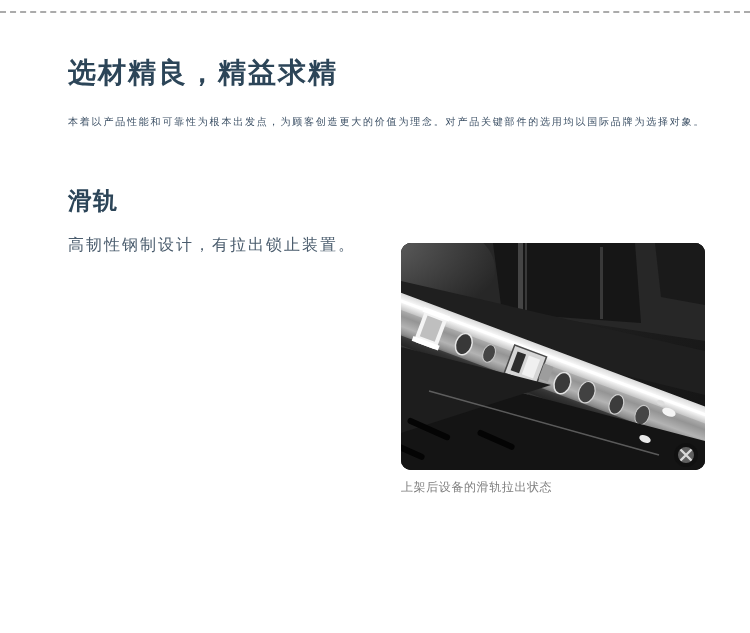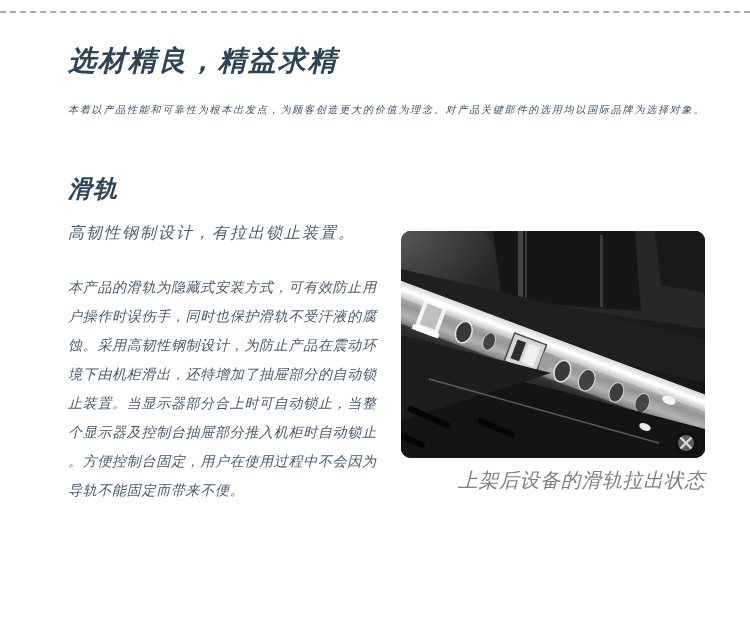--- a/index.html
+++ b/index.html
@@ -6,21 +6,21 @@
   body{
     width:750px;height:633px;overflow:hidden;
     background:var(--page_bg,#fff);
     font-family:"DejaVu Sans","Liberation Sans",sans-serif;
   }
   .page{position:relative;width:750px;height:633px;}
   .top-divider{
     position:absolute;left:0;top:11px;width:750px;height:0;
     border-top:2px dashed var(--divider,#ababab);
   }
-  .content{position:absolute;left:68px;top:44px;width:640px;font-style:italic;}
+  .content{position:absolute;left:68px;top:56px;width:640px;}
   h1.materials-heading{
     margin:0;
     font-size:28px;line-height:34px;font-weight:bold;
     letter-spacing:2px;
     color:var(--heading,#2c4558);
   }
   p.intro{
     margin:15px 0 0 0;width:645px;
     font-size:10px;line-height:34px;letter-spacing:1.8px;
     color:var(--intro,#3d5166);
@@ -47,22 +47,22 @@
   }
   figure.right-col{
     margin:8px 0 0 18px;width:304px;flex:0 0 304px;
   }
   .photo{
     width:304px;height:227px;border-radius:10px;overflow:hidden;
     background:#181818;
   }
   .photo svg{display:block;width:304px;height:227px;}
   figcaption.caption{
-    margin-top:9px;width:304px;text-align:right;
-    font-size:20px;letter-spacing:0.6px;
+    margin-top:9px;width:304px;text-align:left;
+    font-size:12px;letter-spacing:0.6px;
     color:var(--caption,#7f7f7f);
   }
 </style>
 </head>
 <body>
 
 <div class="page">
   <div class="top-divider"></div>
 
   <div class="content">
@@ -72,21 +72,20 @@
       <p class="intro">本着以产品性能和可靠性为根本出发点，为顾客创造更大的价值为理念。对产品关键部件的选用均以国际品牌为选择对象。</p>
     </section>
 
     <section>
       <h2 class="rail-heading">滑轨</h2>
 
       <div class="row">
 
         <div class="left-col">
           <p class="lead">高韧性钢制设计，有拉出锁止装置。</p>
-          <p class="body-text">本产品的滑轨为隐藏式安装方式，可有效防止用户操作时误伤手，同时也保护滑轨不受汗液的腐蚀。采用高韧性钢制设计，为防止产品在震动环境下由机柜滑出，还特增加了抽屉部分的自动锁止装置。当显示器部分合上时可自动锁止，当整个显示器及控制台抽屉部分推入机柜时自动锁止。方便控制台固定，用户在使用过程中不会因为导轨不能固定而带来不便。</p>
         </div>
 
         <figure class="right-col">
           <div class="photo">
 
             <svg viewBox="0 0 304 227" aria-hidden="true">
               <defs>
                 <linearGradient id="phBg" x1="0" y1="0" x2="1" y2="1">
                   <stop offset="0" stop-color="#3c3c3c"></stop>
                   <stop offset="0.25" stop-color="#242424"></stop>

